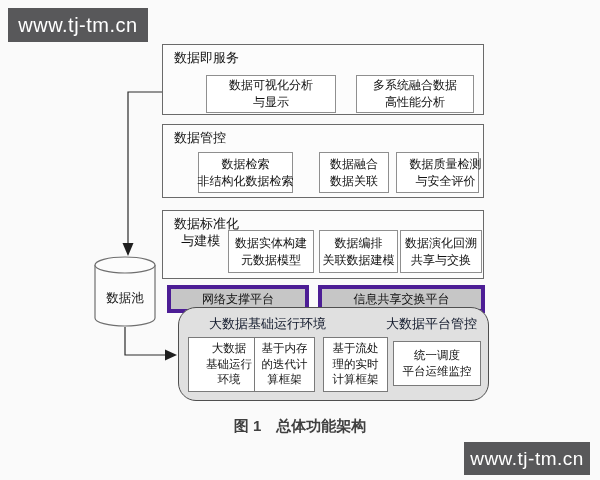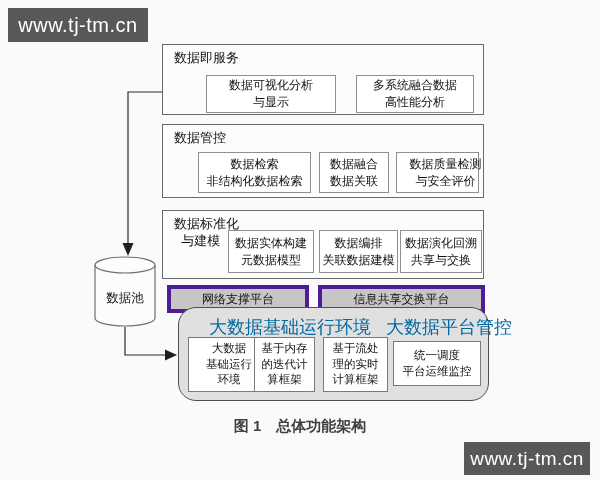--- a/index.html
+++ b/index.html
@@ -28,39 +28,39 @@
   }
   .ib{
     position:absolute;background:#ffffff;border:1px solid #8f8f8f;box-sizing:border-box;
     display:flex;align-items:center;justify-content:center;text-align:center;
     font-size:12px;line-height:1.4;white-space:pre;color:#111;
   }
   
   .b-vis{left:43px;top:30px;width:130px;height:38px;}
   .b-multi{left:185px;top:30px;width:118px;height:38px;margin-left:8px;}
   
-  .b-retr{left:35px;top:27px;width:113px;height:41px;}
+  .b-retr{left:35px;top:27px;width:95px;height:41px;}
   .b-fuse{left:156px;top:27px;width:70px;height:41px;}
   .b-qual{left:233px;top:27px;width:83px;height:41px;padding-left:16px;}
   
   .b-ent{left:65px;top:19px;width:86px;height:43px;}
   .b-orch{left:156px;top:19px;width:79px;height:43px;}
   .b-evo{left:237px;top:19px;width:82px;height:43px;}
   .plat{
     position:absolute;top:285px;height:28px;background:#c6c6c6;border:4px solid #4c1d95;
     box-sizing:border-box;display:flex;align-items:center;justify-content:center;
     font-size:12px;color:#111;
   }
   .plat-net{left:167px;width:142px;}
   .plat-info{left:318px;width:167px;}
   .runtime{
     position:absolute;left:178px;top:307px;width:311px;height:94px;
     background:#e0e0e0;border:1px solid #4f4f4f;border-radius:18px;box-sizing:border-box;
   }
-  .rt-title{position:absolute;top:7px;font-size:18px;color:#0369a1;white-space:pre;}
+  .rt-title{position:absolute;top:7px;font-size:13px;color:#0f172a;white-space:pre;}
   .rt-title-env{left:30px;}
   .rt-title-mgmt{left:207px;}
   .rt-box{
     position:absolute;background:#ffffff;border:1px solid #7a7a7a;box-sizing:border-box;
     display:flex;align-items:center;justify-content:center;text-align:center;
     font-size:11.5px;line-height:1.35;white-space:pre;color:#111;
   }
   .rt-b1{left:9px;top:29px;width:82px;height:55px;}
   .rt-b2{left:75px;top:29px;width:61px;height:55px;}
   .rt-b3{left:144px;top:29px;width:65px;height:55px;}

